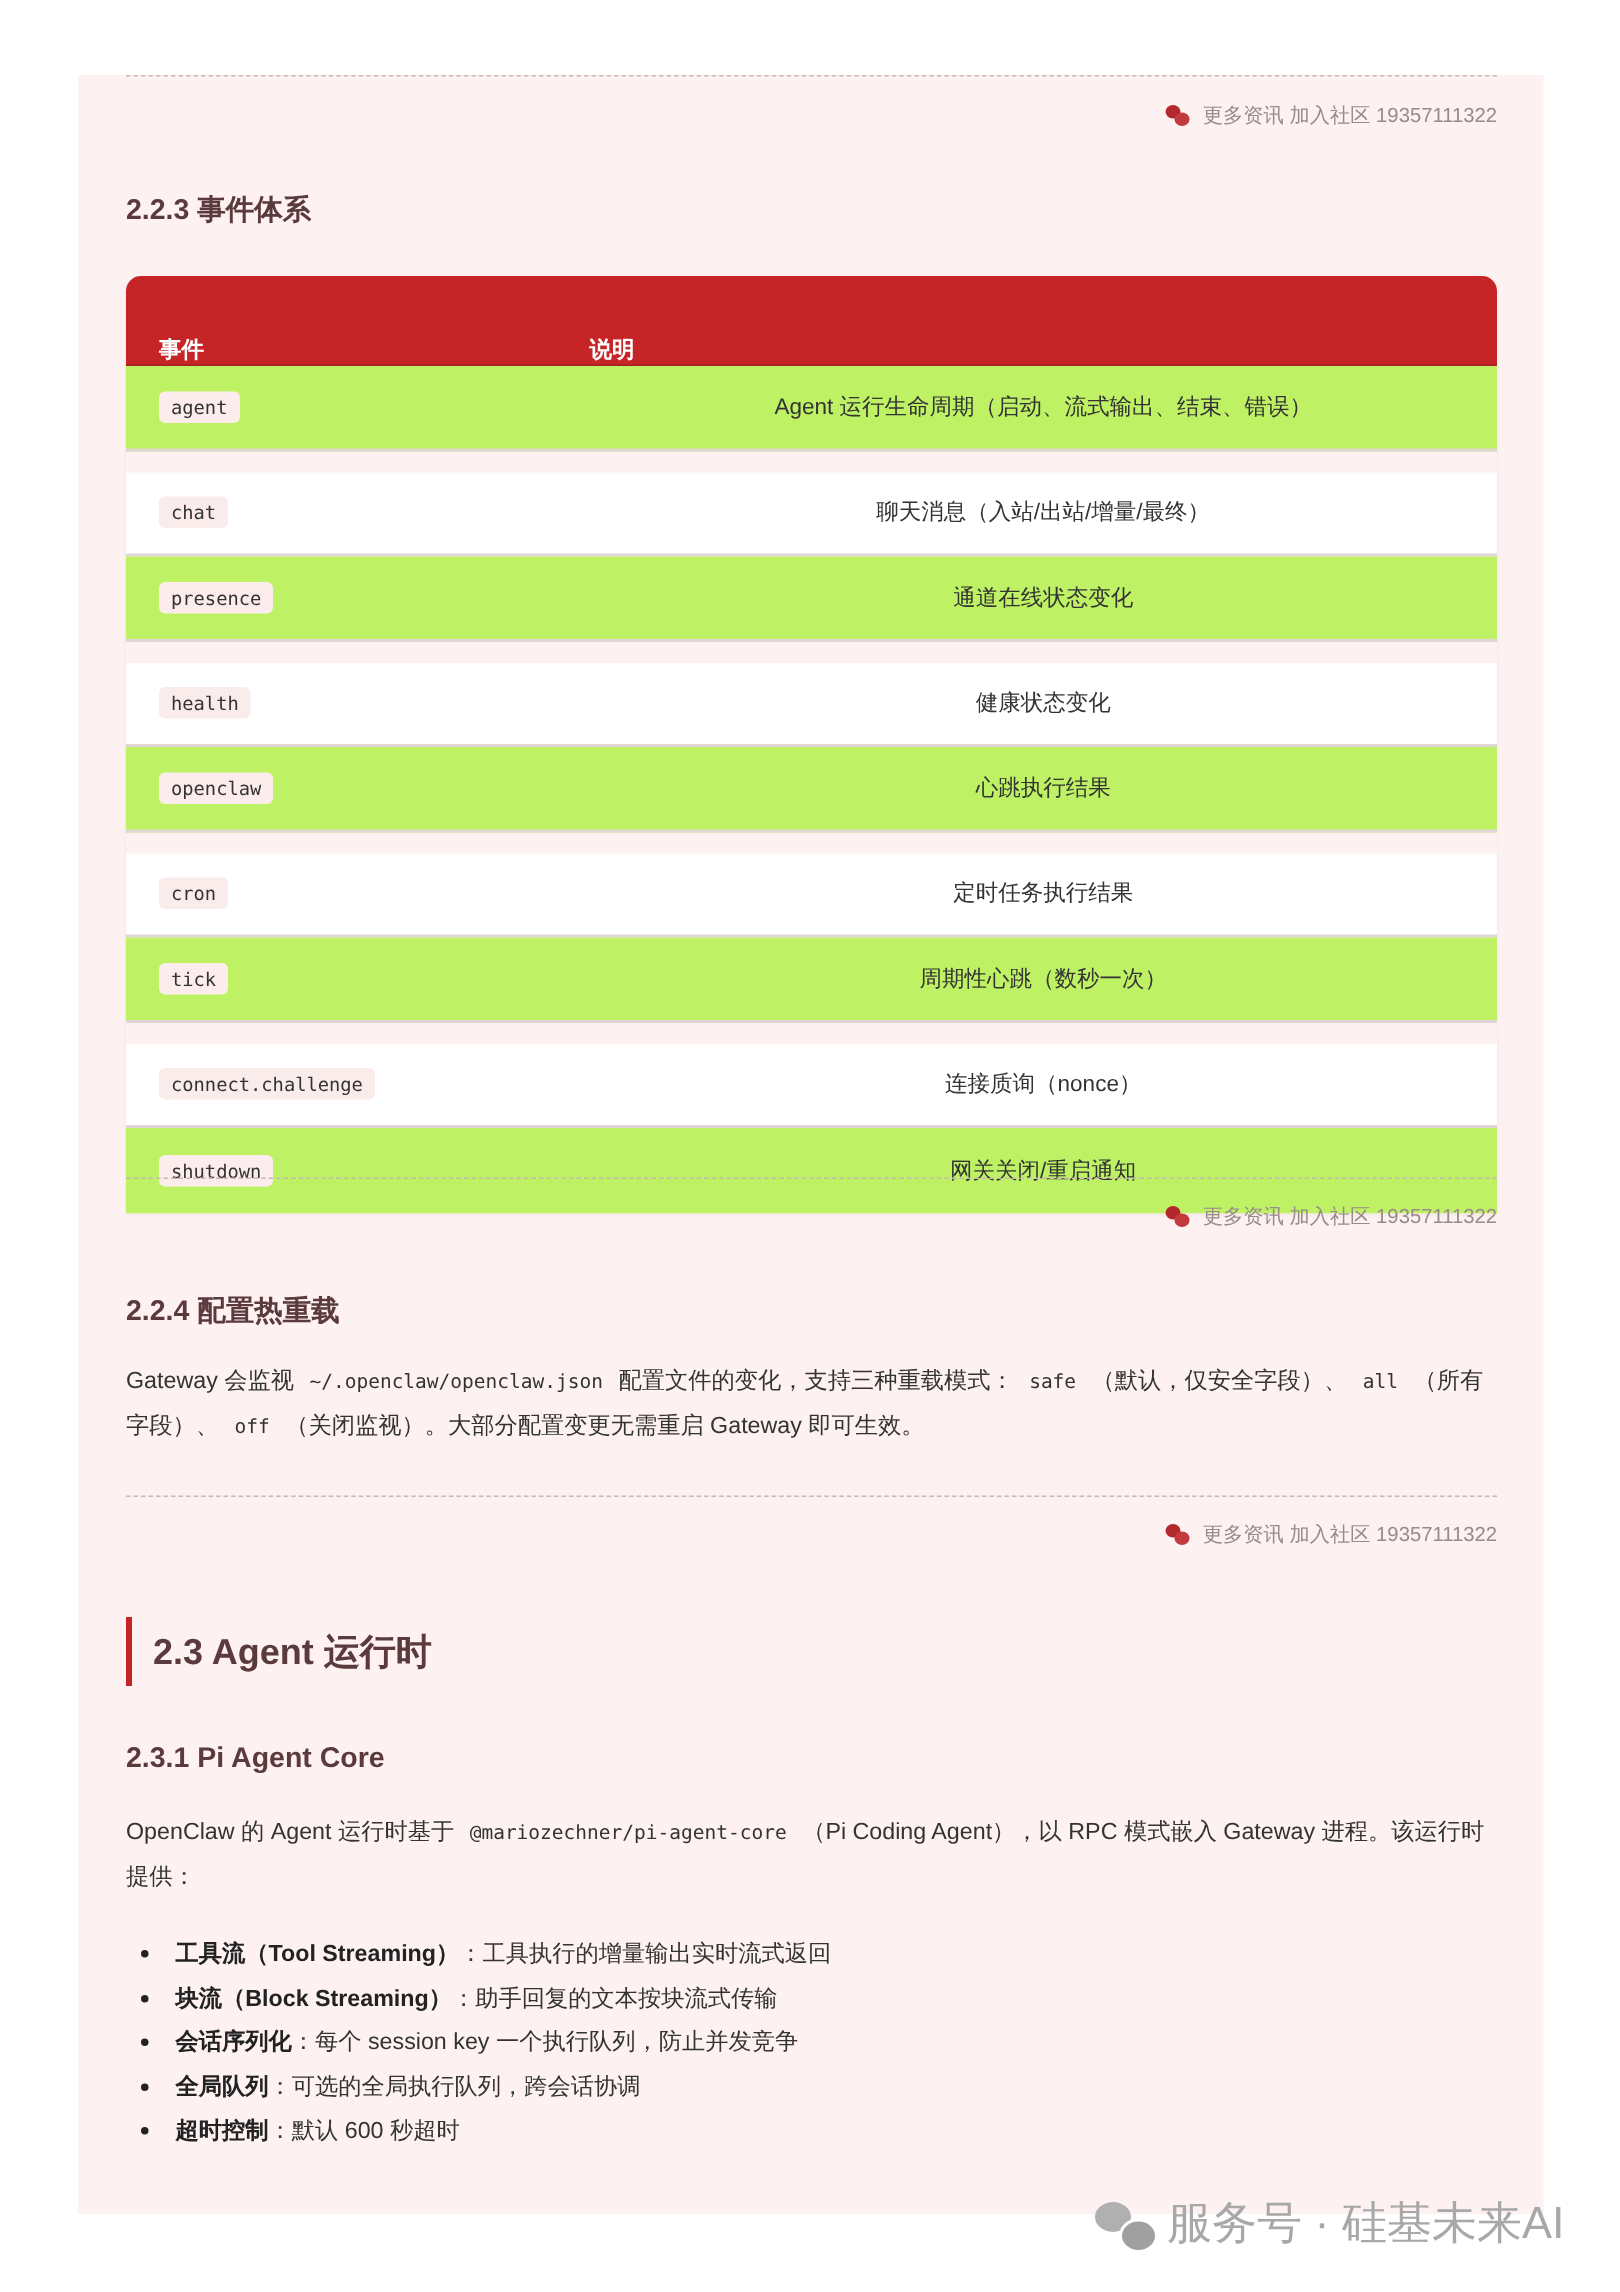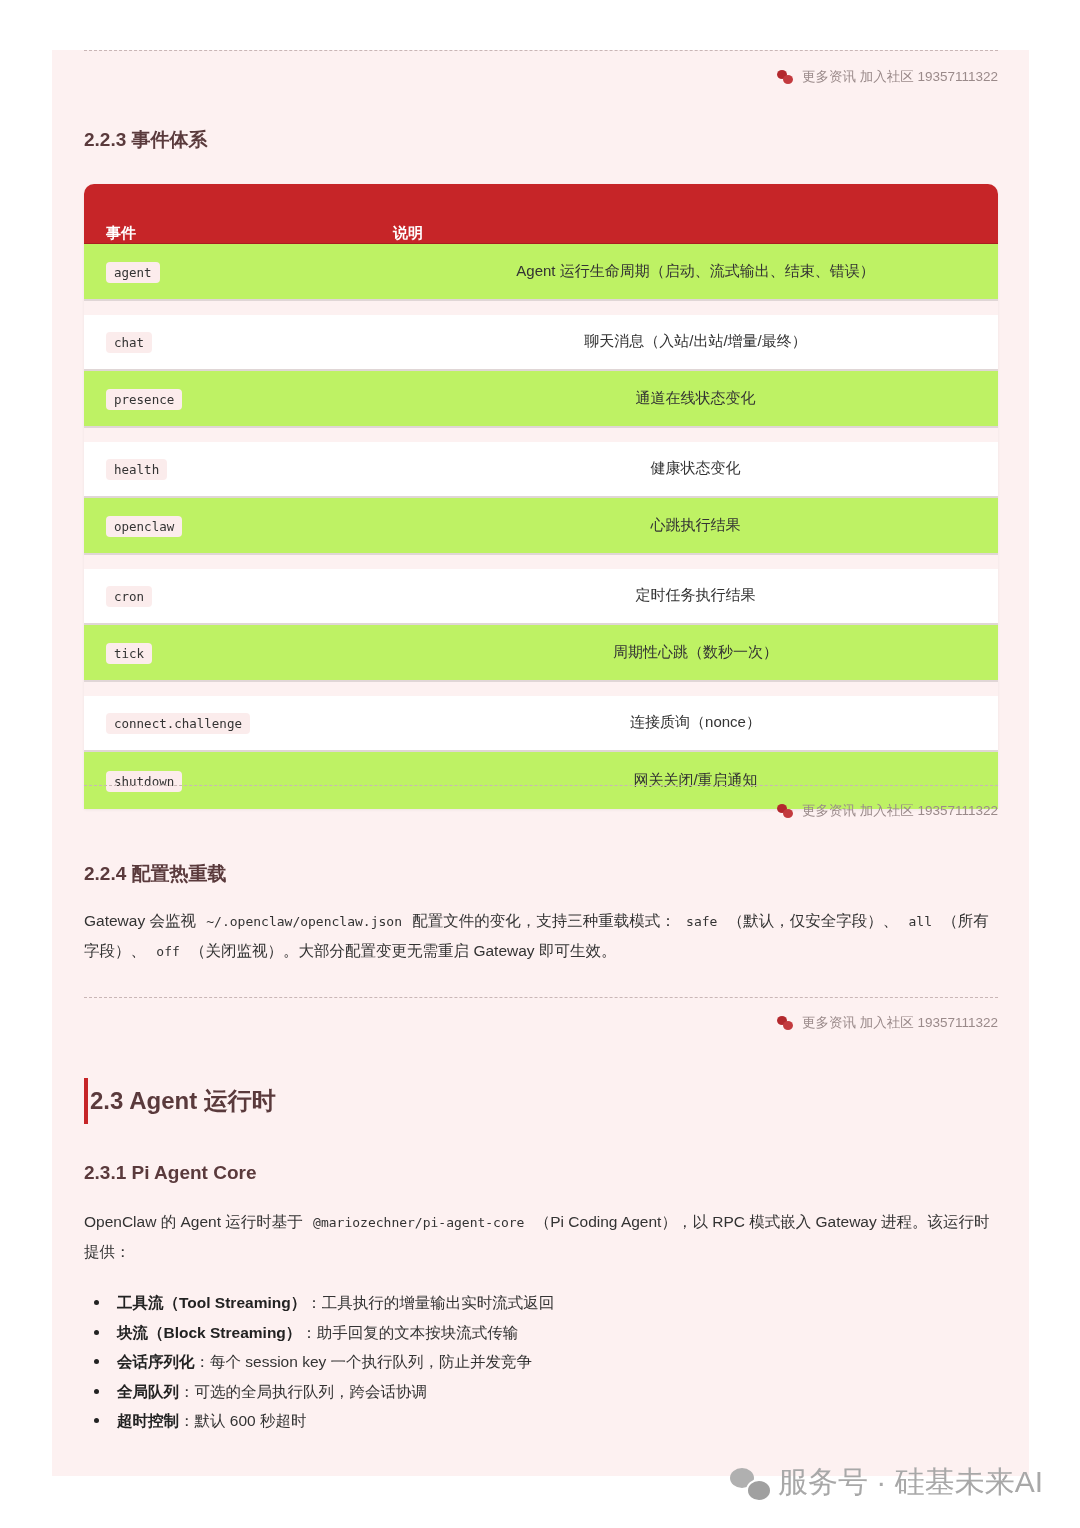--- a/index.html
+++ b/index.html
@@ -57,21 +57,21 @@
   }
   .tbl-row.odd .code { background: #fcecec; }
 
   .para {
     position: absolute; left: 84px; width: 916px; font-size: 15.5px; line-height: 29px; color: #333;
   }
   .para .code { background: transparent; padding: 0 6px; font-size: 13px; }
 
   .h2 {
     position: absolute; left: 84px; top: 1078px; height: 46px;
-    border-left: 4px solid #c62528; padding-left: 2px;
+    border-left: 4px solid #c62528; padding-left: 14px;
     display: flex; align-items: center;
     font-size: 24px; font-weight: bold; color: #5a3a3c;
   }
 
   .bullets { position: absolute; left: 94px; top: 1288px; list-style: none; }
   .bullets li { font-size: 15.5px; line-height: 29.5px; color: #333; display: flex; align-items: center; }
   .bullets li .dot { width: 5px; height: 5px; background: #222; border-radius: 50%; margin-right: 18px; }
   .bullets li b { color: #222; }
 
   .watermark {

